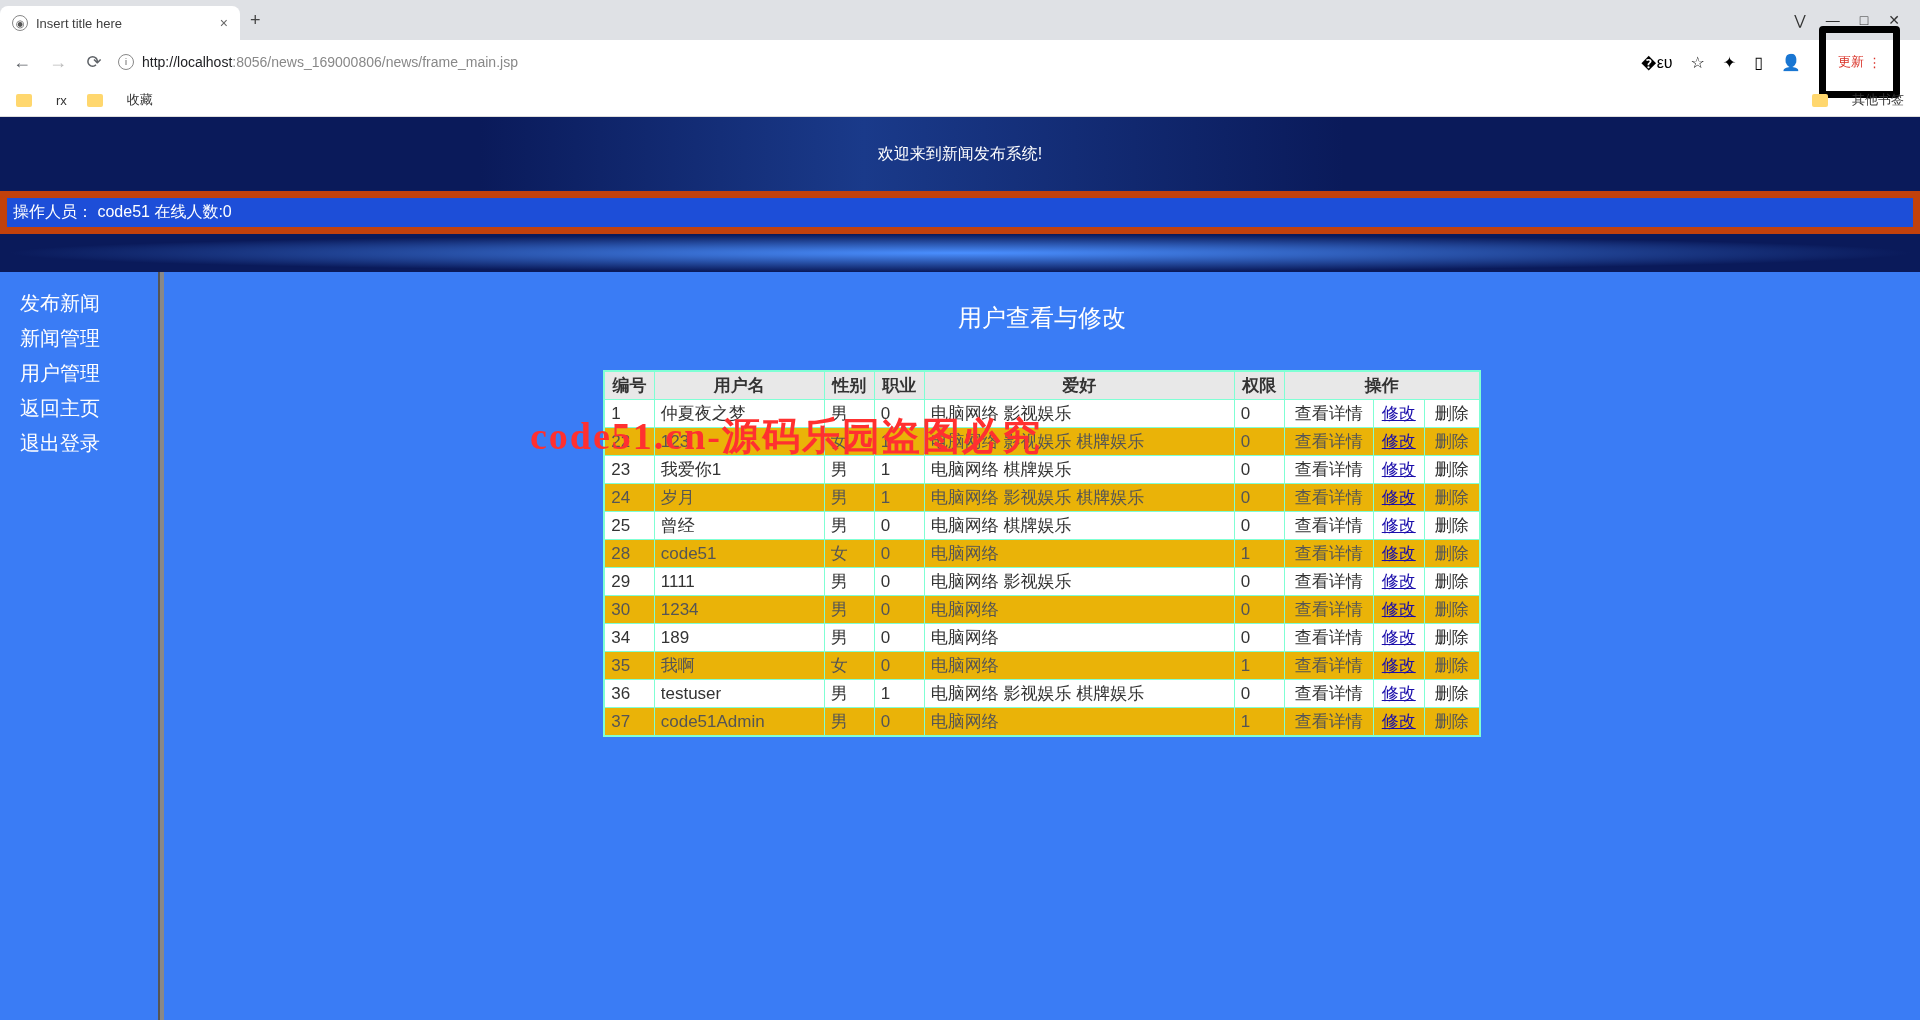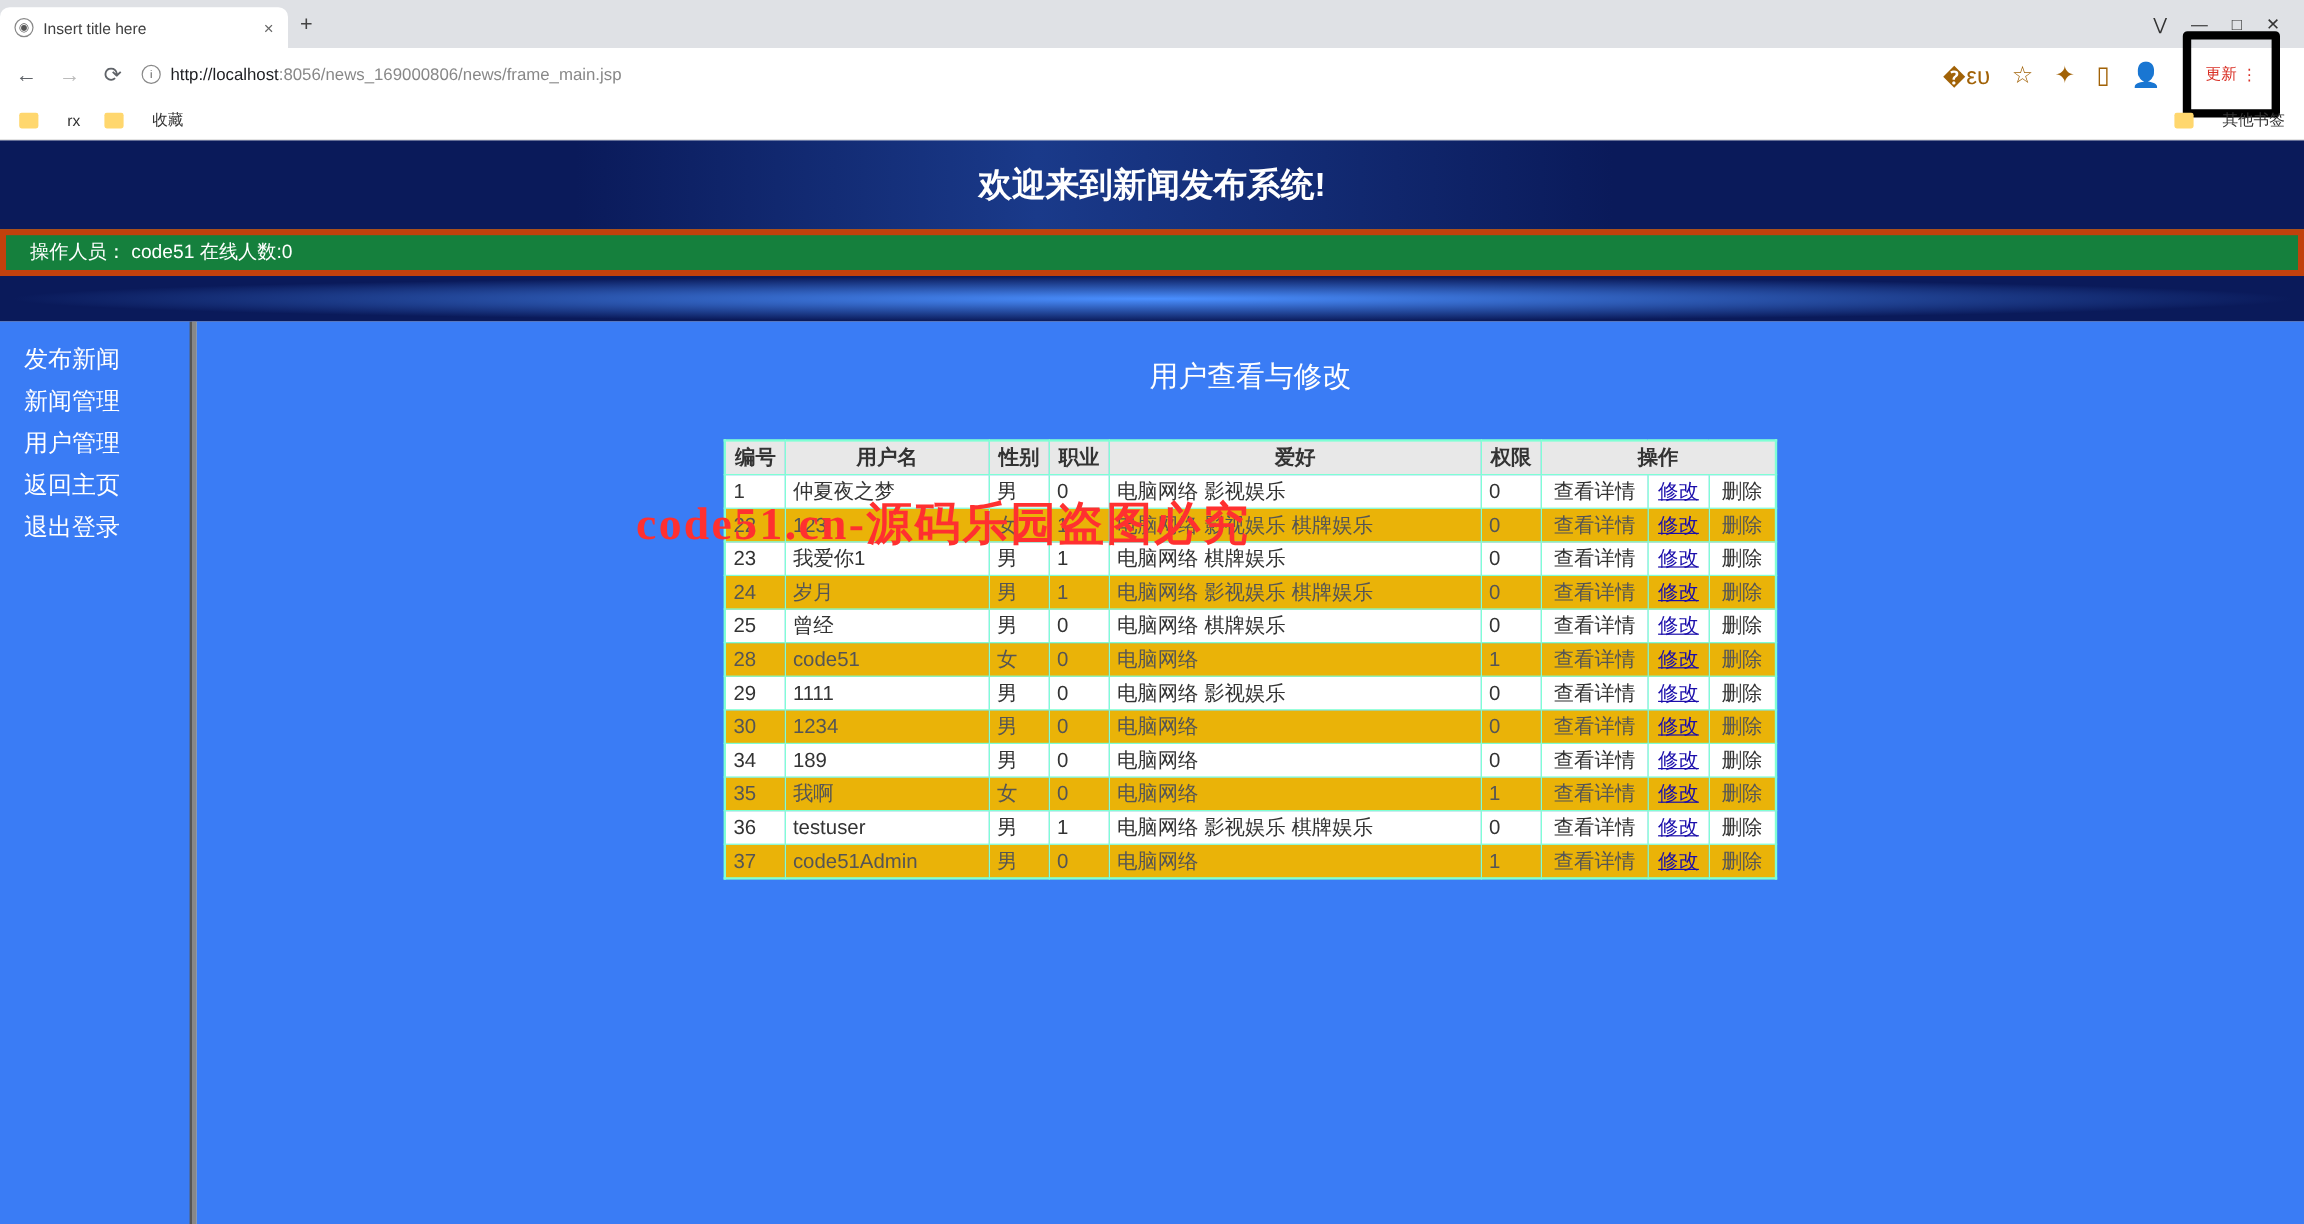--- a/index.html
+++ b/index.html
@@ -16,33 +16,33 @@
 .window-controls { margin-left: auto; display: flex; gap: 20px; padding: 0 20px; color: #333; }
 .win-ctrl { font-size: 14px; cursor: pointer; }
 
 .addr-bar { display: flex; align-items: center; height: 44px; padding: 0 10px; gap: 12px; }
 .nav-btn { color: #5f6368; font-size: 18px; cursor: pointer; width: 24px; text-align: center; }
 .addr-input { flex: 1; display: flex; align-items: center; gap: 8px; color: #555; font-size: 14px; }
 .addr-proto { border: 1px solid #888; border-radius: 50%; width: 16px; height: 16px; display: flex; align-items: center; justify-content: center; font-size: 9px; }
 .addr-host { color: #202124; }
 .addr-path { color: #888; }
 .addr-right { display: flex; align-items: center; gap: 18px; padding-right: 10px; }
-.addr-icon { color: #a16207; font-size: 20px; cursor: pointer; }
+.addr-icon { color: #000000; font-size: 16px; cursor: pointer; }
 .update-btn { border: 7px solid #000000; color: #d93025; padding: 20px 12px; border-radius: 4px; font-size: 13px; cursor: pointer; display: flex; align-items: center; gap: 4px; }
 
 .bookmark-bar { display: flex; align-items: center; height: 32px; padding: 0 16px; gap: 20px; font-size: 13px; }
 .bm-item { display: flex; align-items: center; gap: 24px; color: #333; cursor: pointer; }
 .bm-folder { width: 16px; height: 13px; background: #ffd76e; border-radius: 2px; }
 .bm-right { margin-left: auto; }
 
 
 .page { position: relative; }
 .banner { height: 74px; background: linear-gradient(90deg, #0a1a5a 0%, #0a1a5a 25%, #1a3a8a 45%, #0a1a5a 70%, #0a1a5a 100%); display: flex; align-items: center; justify-content: center; }
-.banner-title { color: #fff; font-size: 28px; font-weight: bold; }
-.status-line { background: #15803d; color: #fff; padding: 4px 20px; font-size: 16px; border: 5px solid #c2410c; }
+.banner-title { color: #fff; font-size: 16px; font-weight: normal; }
+.status-line { background: #1d4ed8; color: #fff; padding: 4px 6px; font-size: 16px; border: 7px solid #c2410c; }
 .sub-banner { height: 38px; background: radial-gradient(ellipse at center, #4a8fff 0%, #0a1a5a 70%); }
 
 .content { display: flex; height: calc(1020px - 40px - 44px - 32px - 74px - 28px - 38px); }
 .sidebar { width: 160px; background: #3a7cf5; padding: 14px 0 0 20px; border-right: 2px solid #555; }
 .sidebar-item { color: #fff; font-size: 20px; padding: 4px 0; cursor: pointer; }
 .vdiv { width: 4px; background: #888; }
 
 .main { flex: 1; background: #3a7cf5; padding: 30px 0; }
 .main-title { color: #fff; font-size: 24px; text-align: center; margin-bottom: 36px; }
 .user-table { margin: 0 auto; border-collapse: collapse; border: 2px solid #7fffd4; }

